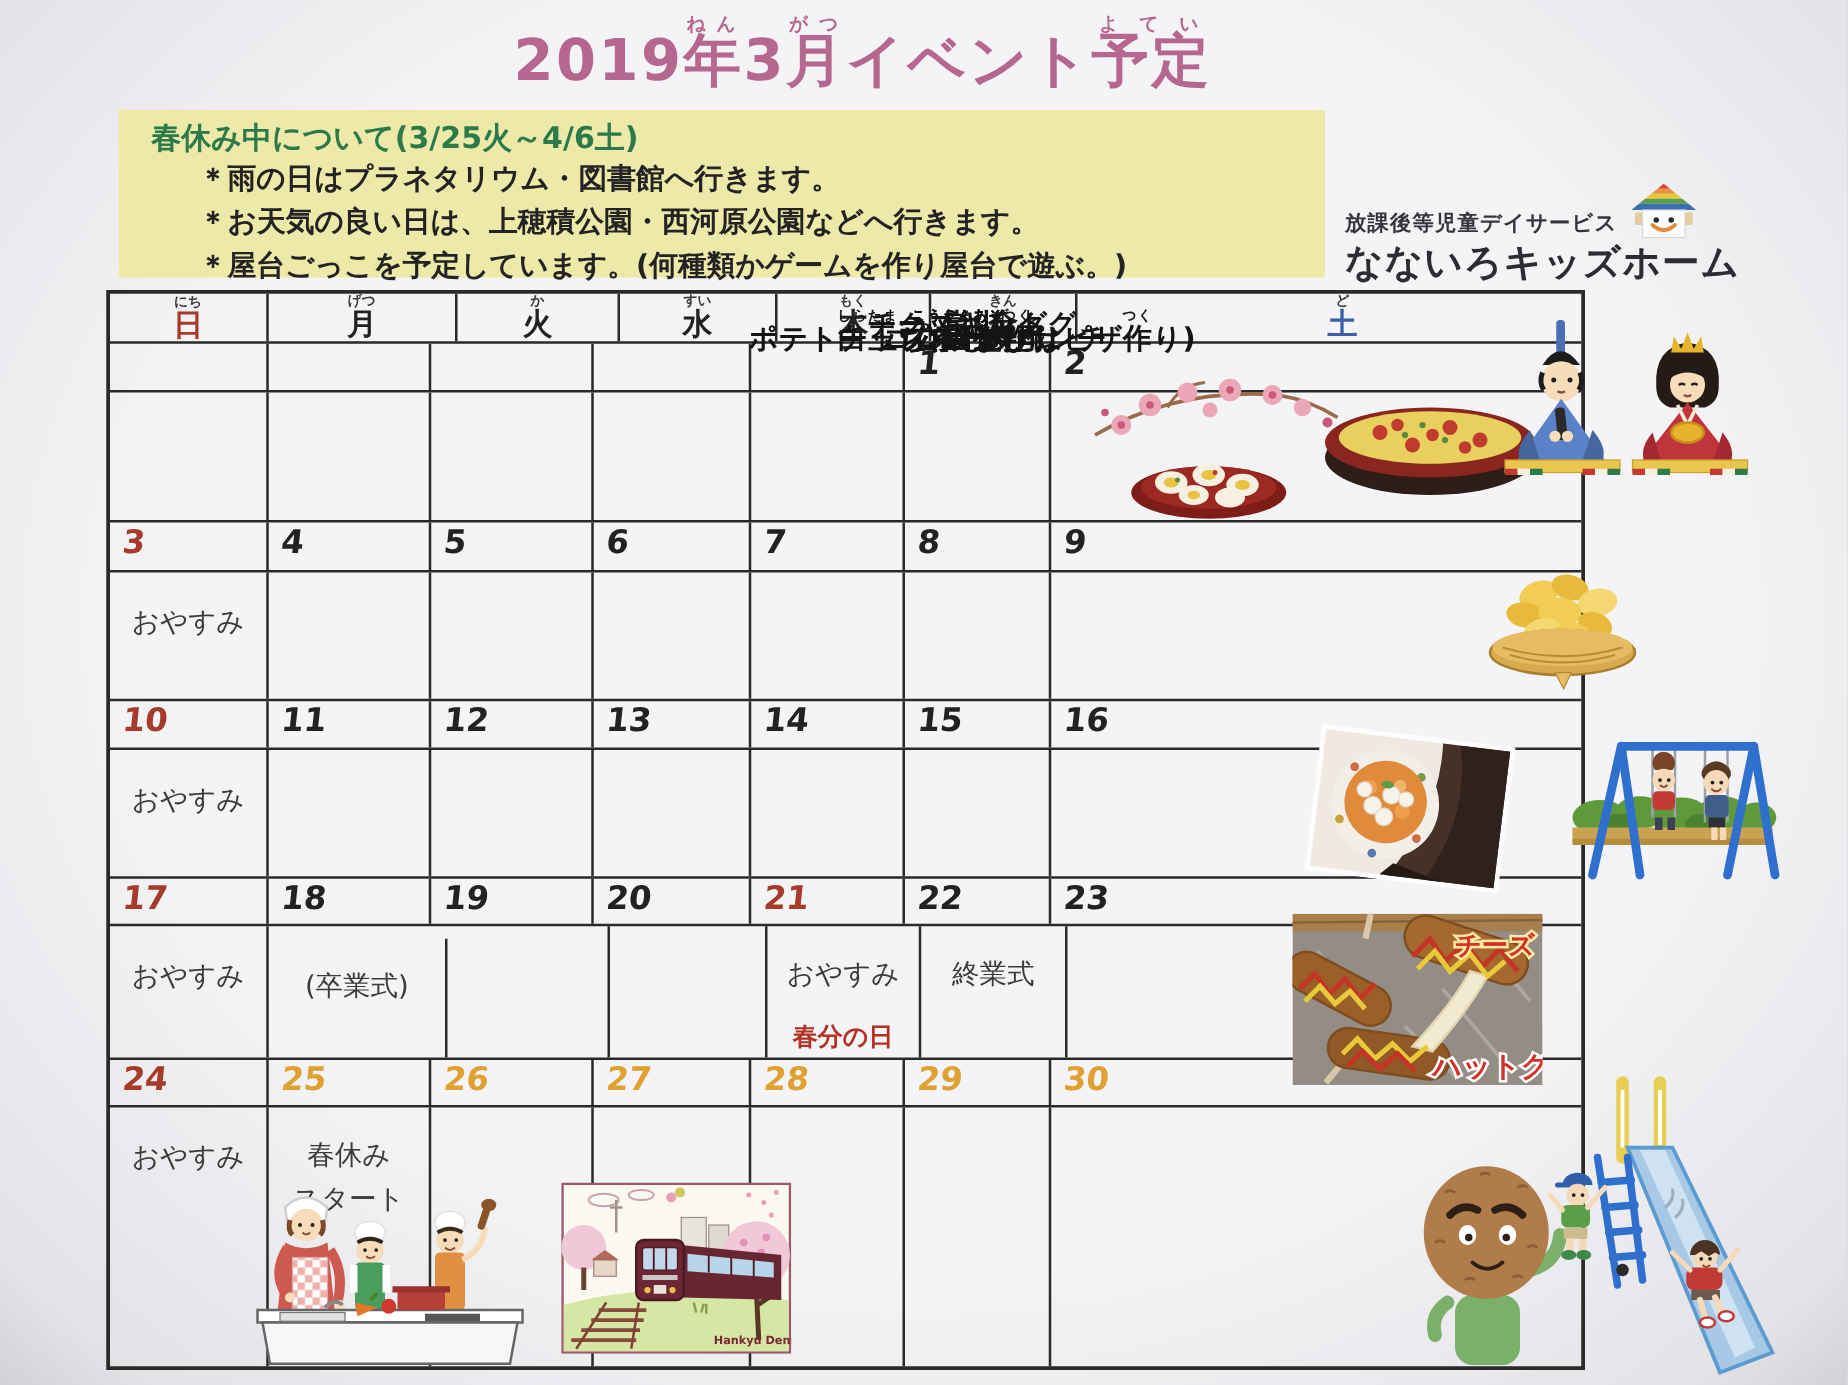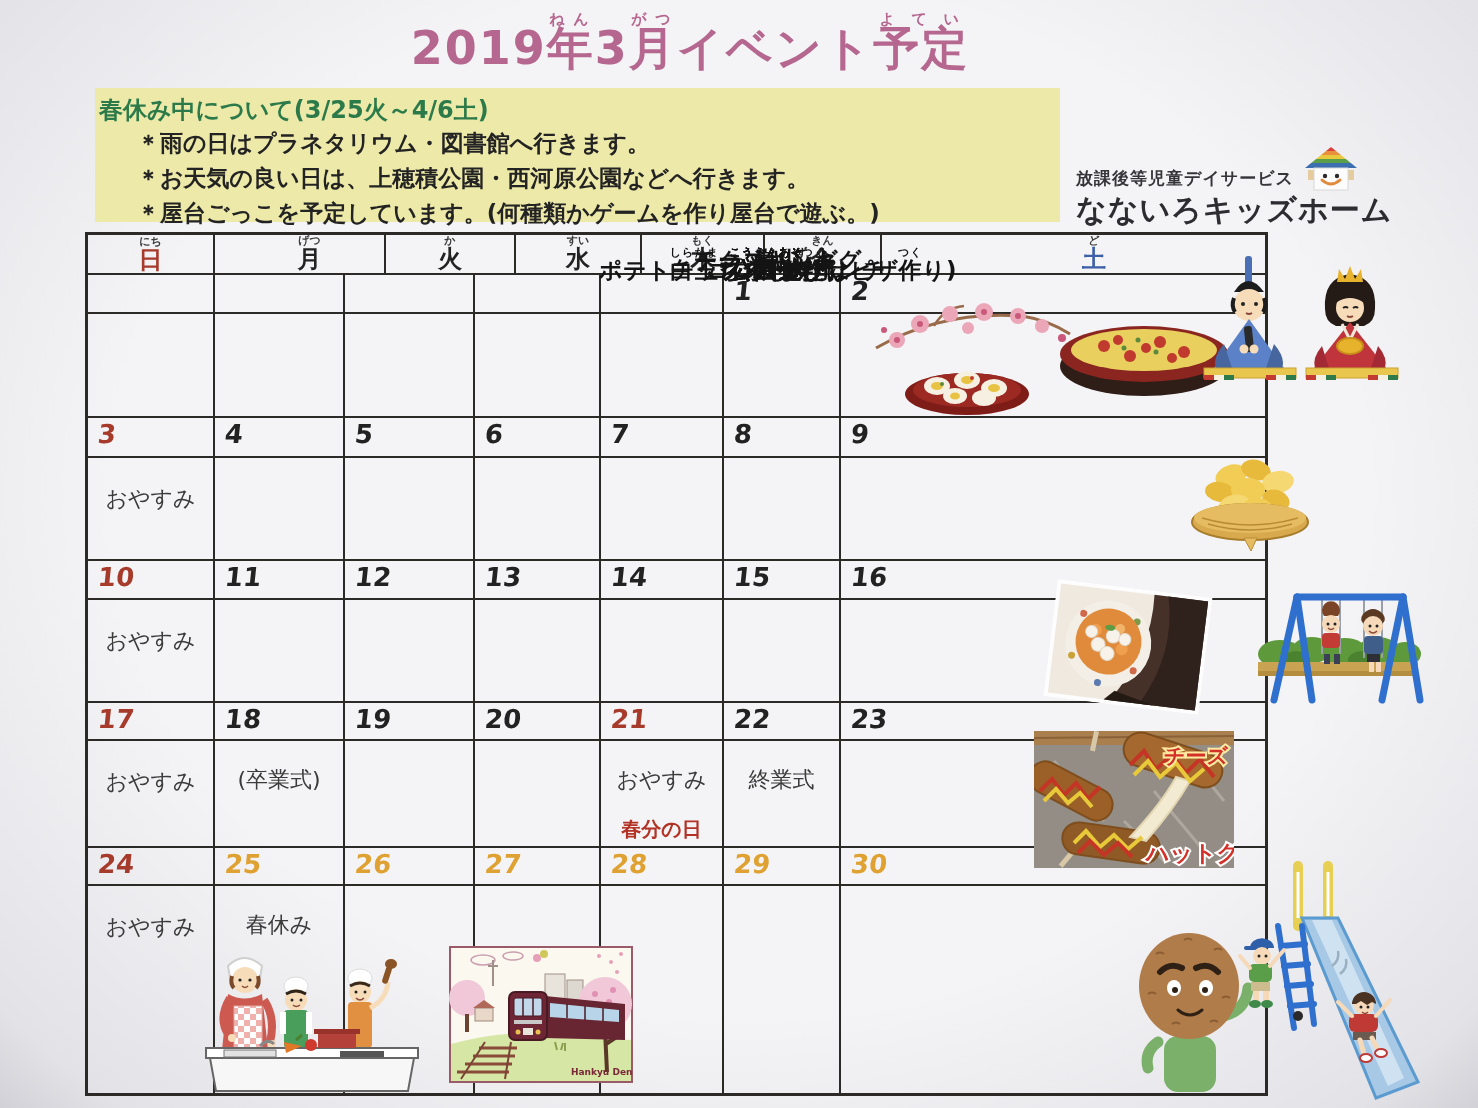--- a/index.html
+++ b/index.html
@@ -7,21 +7,21 @@
        font-family:"DejaVu Sans",sans-serif;
        background:#dcdbe0;}
   .stage{position:relative;width:1478px;height:1108px;
          background:radial-gradient(ellipse at 50% 45%, #f4f3f5 60%, #e3e2e7 92%, #d2d1d7 100%);}
   
   .title{position:absolute;left:395px;top:12px;width:590px;margin:0;
          text-align:center;font-size:46px;font-weight:900;letter-spacing:2px;line-height:1.35;}
   .title ruby rt{font-size:15px;font-weight:700;letter-spacing:4px;}
   
   .notice{position:absolute;left:95px;top:88px;width:965px;height:134px;
-          padding:6px 4px;box-sizing:border-box;}
+          padding:6px 26px;box-sizing:border-box;}
   .notice-heading{font-size:24px;font-weight:800;}
   .note-line{font-size:23px;font-weight:700;color:#232323;margin-left:38px;line-height:35px;}
   
   .logo{position:absolute;left:1076px;top:126px;width:345px;}
   .logo-top{display:flex;align-items:flex-end;gap:8px;}
   .logo-sub{font-size:17px;font-weight:700;color:#35353a;letter-spacing:1px;padding-bottom:4px;margin-top:41px;}
   .logo-name{font-size:30px;font-weight:900;color:#2c2c31;letter-spacing:1px;margin-top:-4px;}
   
   .calendar{position:absolute;left:85px;top:232px;width:1177px;
             border:3px solid #2b2a27;box-sizing:content-box;background:transparent;}
@@ -90,21 +90,21 @@
     </div>
     <div class="logo-name">なないろキッズホーム</div>
   </div>
 
   <div id="calendar" class="calendar">
       <div class="cal-row" style="height: 40px;">
         <div class="cal-cell hcell" style="width: 127px; flex: 0 0 auto; justify-content: center;">
           <div class="furi">にち</div>
           <div class="kanji" style="color: rgb(166, 58, 43);">日</div>
         </div>
-        <div class="cal-cell hcell" style="width: 151px; flex: 0 0 auto; margin-left: 20px;">
+        <div class="cal-cell hcell" style="width: 151px; flex: 0 0 auto;">
           <div class="furi">げつ</div>
           <div class="kanji" style="color: rgb(34, 34, 34);">月</div>
         </div>
         <div class="cal-cell hcell" style="width: 130px; flex: 0 0 auto;">
           <div class="furi">か</div>
           <div class="kanji" style="color: rgb(34, 34, 34);">火</div>
         </div>
         <div class="cal-cell hcell" style="width: 126px; flex: 0 0 auto;">
           <div class="furi">すい</div>
           <div class="kanji" style="color: rgb(34, 34, 34);">水</div>
@@ -195,21 +195,21 @@
         <div class="cal-cell dcell" style="width: 130px; flex: 0 0 auto;"><span class="date-num" style="color: rgb(34, 34, 34);">19</span></div>
         <div class="cal-cell dcell" style="width: 126px; flex: 0 0 auto;"><span class="date-num" style="color: rgb(34, 34, 34);">20</span></div>
         <div class="cal-cell dcell" style="width: 123px; flex: 0 0 auto;"><span class="date-num" style="color: rgb(166, 58, 43);">21</span></div>
         <div class="cal-cell dcell" style="width: 117px; flex: 0 0 auto;"><span class="date-num" style="color: rgb(34, 34, 34);">22</span></div>
         <div class="cal-cell dcell" style="width: 424px; flex: 0 0 auto;"><span class="date-num" style="color: rgb(34, 34, 34);">23</span></div>
       </div>
       <div class="cal-row" style="height: 107px;">
         <div class="cal-cell ccell sun" style="width: 127px; flex: 0 0 auto;">
           <div class="item note">おやすみ</div>
         </div>
-        <div class="cal-cell ccell" style="width: 130px; flex: 0 0 auto;">
+        <div class="cal-cell ccell" style="width: 143px; flex: 0 0 auto; margin-top: 10px;">
           <div class="item note">(卒業式)</div>
         </div>
         <div class="cal-cell ccell" style="width: 130px; flex: 0 0 auto;"></div>
         <div class="cal-cell ccell" style="width: 126px; flex: 0 0 auto;"></div>
         <div class="cal-cell ccell" style="width: 123px; flex: 0 0 auto;">
           <div class="item note">おやすみ</div>
           <div class="item holiday">春分の日</div>
         </div>
         <div class="cal-cell ccell" style="width: 117px; flex: 0 0 auto;">
           <div class="item note">終業式</div>
@@ -225,21 +225,21 @@
         <div class="cal-cell dcell" style="width: 130px; flex: 0 0 auto;"><span class="date-num" style="color: rgb(223, 162, 50);">26</span></div>
         <div class="cal-cell dcell" style="width: 126px; flex: 0 0 auto;"><span class="date-num" style="color: rgb(223, 162, 50);">27</span></div>
         <div class="cal-cell dcell" style="width: 123px; flex: 0 0 auto;"><span class="date-num" style="color: rgb(223, 162, 50);">28</span></div>
         <div class="cal-cell dcell" style="width: 117px; flex: 0 0 auto;"><span class="date-num" style="color: rgb(223, 162, 50);">29</span></div>
         <div class="cal-cell dcell" style="width: 424px; flex: 0 0 auto;"><span class="date-num" style="color: rgb(223, 162, 50);">30</span></div>
       </div>
       <div class="cal-row" style="height: 207px;">
         <div class="cal-cell ccell sun" style="width: 127px; flex: 0 0 auto;">
           <div class="item note">おやすみ</div>
         </div>
-        <div class="cal-cell ccell" style="width: 130px; flex: 0 0 auto; justify-content: space-between;">
+        <div class="cal-cell ccell" style="width: 130px; flex: 0 0 auto;">
           <div class="item note">春休み</div>
           <div class="item note">スタート</div>
         </div>
         <div class="cal-cell ccell" style="width: 130px; flex: 0 0 auto;">
           <div class="item title">クッキング</div>
         </div>
         <div class="cal-cell ccell" style="width: 126px; flex: 0 0 auto;">
           <div class="item title">嵐山</div>
         </div>
         <div class="cal-cell ccell" style="width: 123px; flex: 0 0 auto;"></div>

